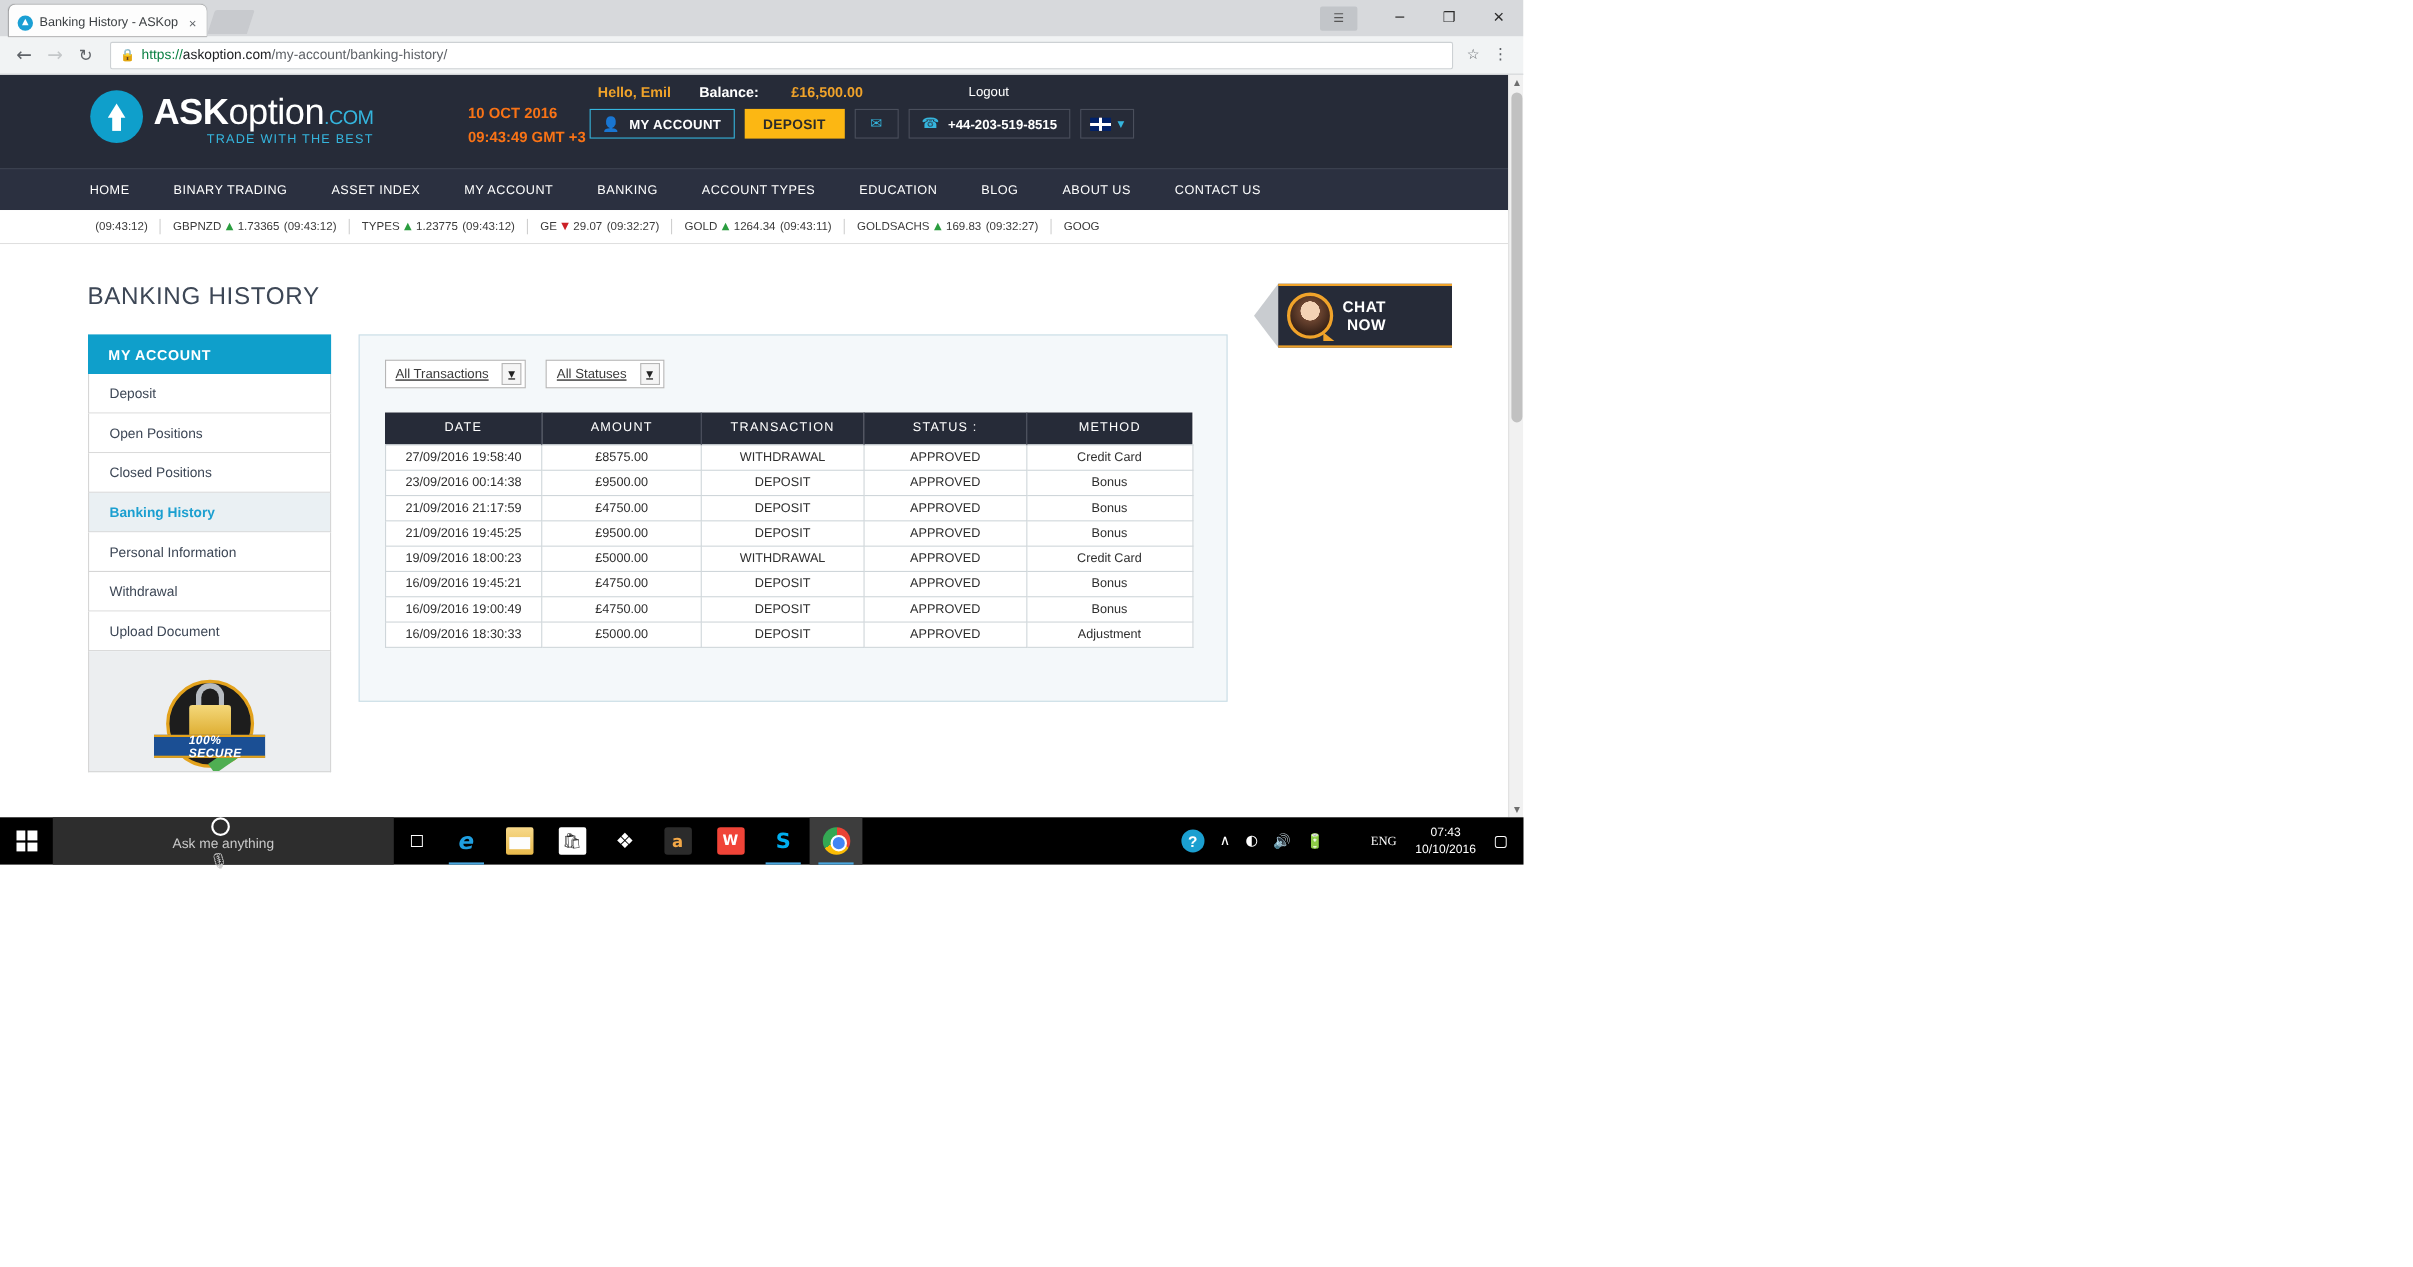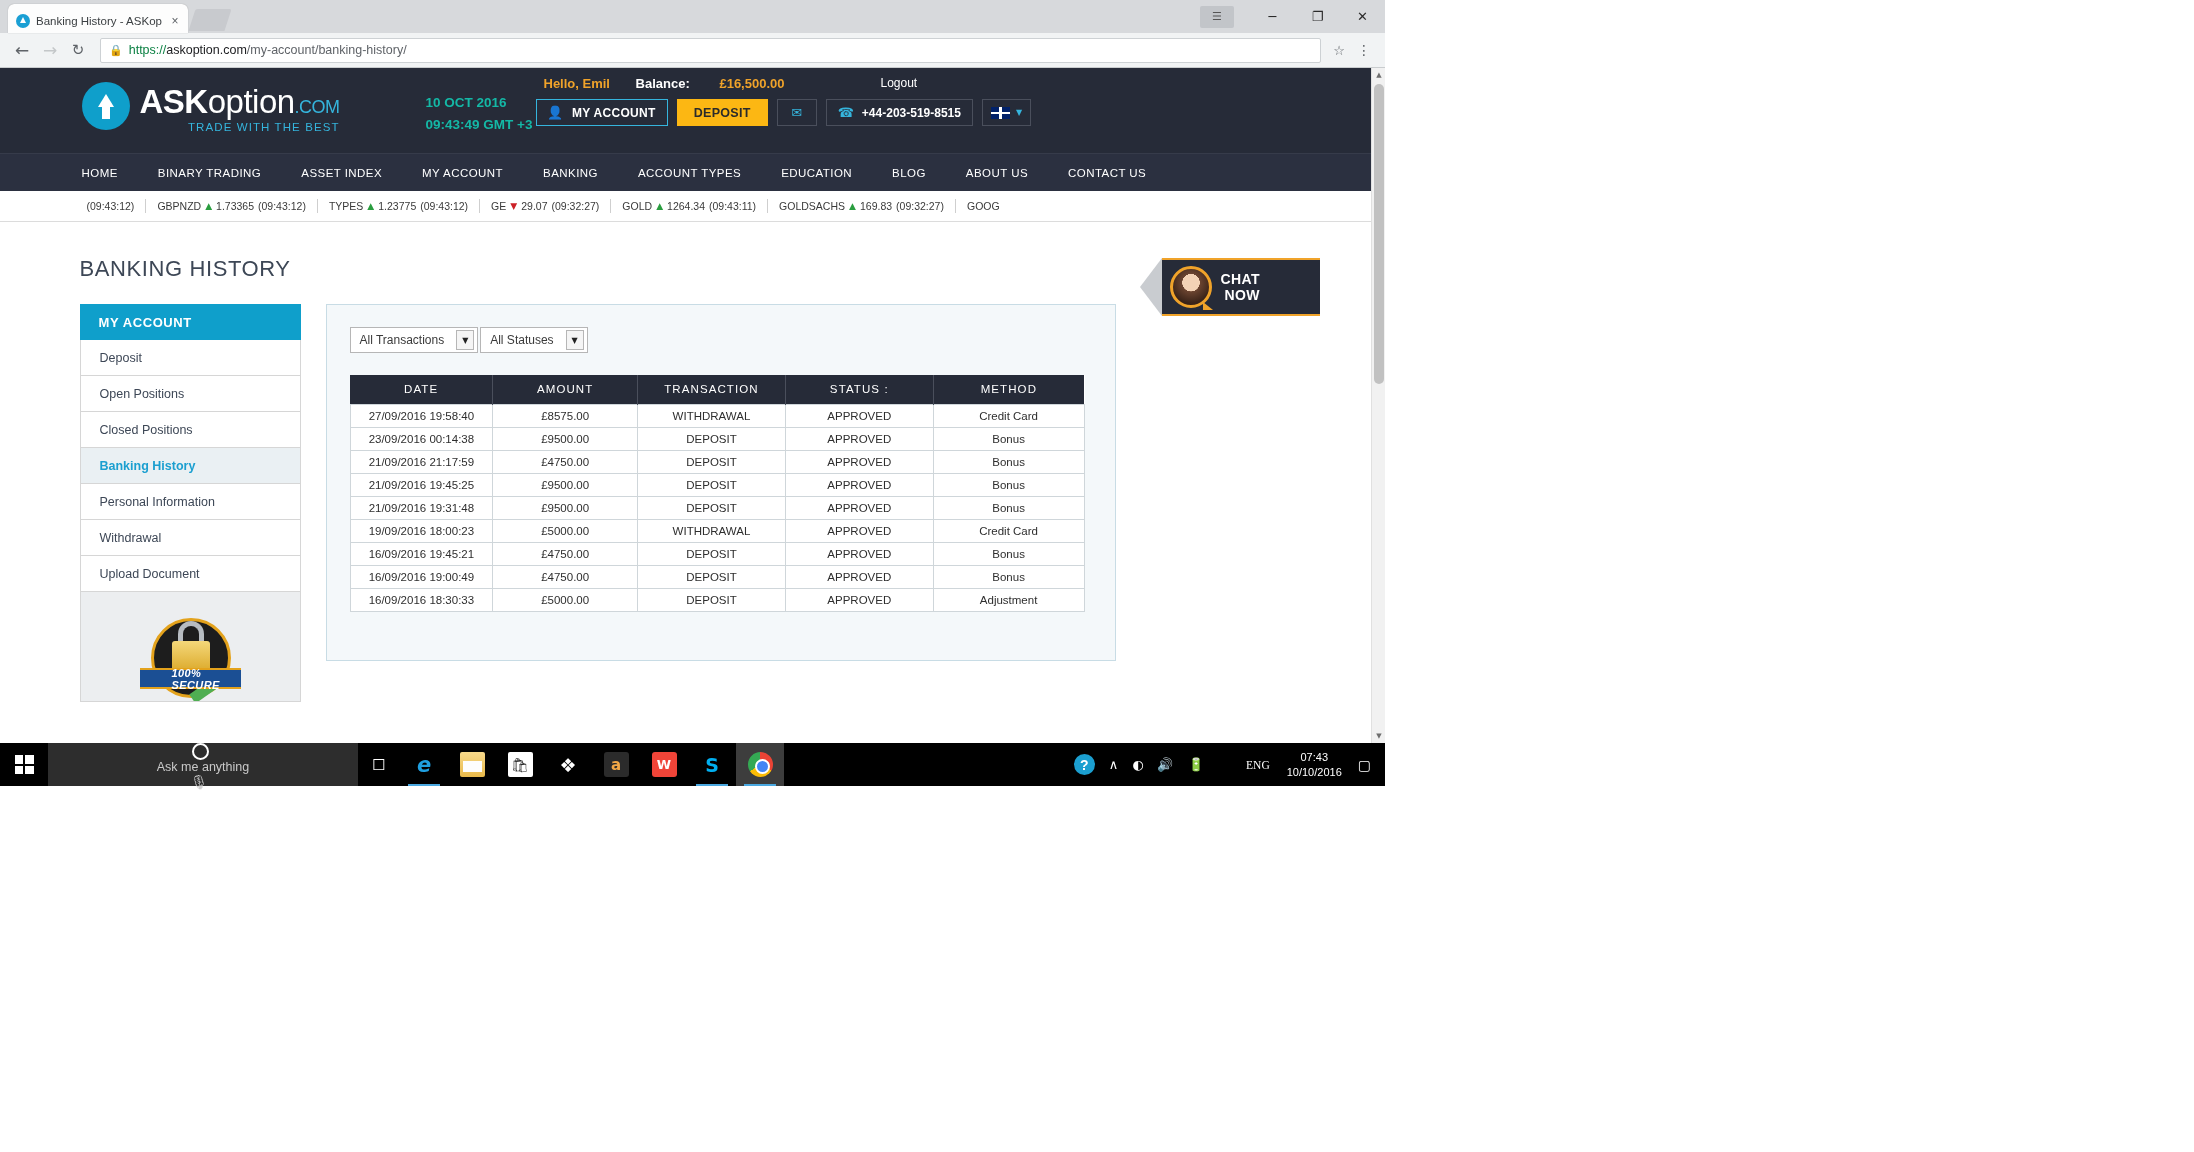--- a/index.html
+++ b/index.html
@@ -216,21 +216,21 @@
   .logo-text .l1 { font-size: 33px; color: #ffffff; font-weight: bold; letter-spacing: -0.5px; }
   .logo-text .l1 .light { font-weight: normal; }
   .logo-text .l1 .dotcom { font-size: 18px; color: #35b5dd; font-weight: normal; }
   .logo-text .l2 {
     font-size: 11.5px; color: #35b5dd;
     letter-spacing: 1.1px; text-align: right;
     margin-top: 4px;
   }
   .hdr-date {
     position: absolute; left: 350px; top: 24px;
-    color: #14b8a6; font-size: 13.5px; font-weight: bold;
+    color: #f97316; font-size: 13.5px; font-weight: bold;
     line-height: 1.65;
     white-space: nowrap;
   }
   .hdr-greeting {
     position: absolute; left: 468px; top: 8px;
     font-size: 13px; white-space: nowrap;
   }
   .hdr-greeting .hello { color: #f0a32a; font-weight: bold; }
   .hdr-greeting .balance-label { color: #ffffff; font-weight: bold; margin-left: 22px; }
   .hdr-greeting .balance-val { color: #f0a32a; font-weight: bold; margin-left: 26px; }
@@ -439,23 +439,24 @@
 
   
   .panel {
     position: absolute; left: 250px; top: 48px;
     width: 790px;
     background: #f4f8fa;
     border: 1px solid #c8dce5;
     padding: 22px 20px 48px 20px;
   }
   .filters {
-    display: flex; gap: 2px;
+    display: flex; gap: 18px;
     margin-bottom: 22px;
     padding-left: 3px;
+    text-decoration: underline;
   }
   .select-box {
     background: #ffffff;
     border: 1px solid #b6b6b6;
     height: 26px;
     display: flex; align-items: center;
     padding: 0 3px 0 9px;
     font-size: 12px; color: #3a3a3a;
   }
   .select-box .sel-label { margin-right: 12px; }
@@ -871,27 +872,20 @@
                     <td class="col-method">Bonus</td>
                   </tr>
                   <tr>
                     <td class="col-date">21/09/2016 19:45:25</td>
                     <td class="col-amount">£9500.00</td>
                     <td class="col-transaction">DEPOSIT</td>
                     <td class="col-status">APPROVED</td>
                     <td class="col-method">Bonus</td>
                   </tr>
                   <tr>
-                    <td class="col-date">21/09/2016 19:31:48</td>
-                    <td class="col-amount">£9500.00</td>
-                    <td class="col-transaction">DEPOSIT</td>
-                    <td class="col-status">APPROVED</td>
-                    <td class="col-method">Bonus</td>
-                  </tr>
-                  <tr>
                     <td class="col-date">19/09/2016 18:00:23</td>
                     <td class="col-amount">£5000.00</td>
                     <td class="col-transaction">WITHDRAWAL</td>
                     <td class="col-status">APPROVED</td>
                     <td class="col-method">Credit Card</td>
                   </tr>
                   <tr>
                     <td class="col-date">16/09/2016 19:45:21</td>
                     <td class="col-amount">£4750.00</td>
                     <td class="col-transaction">DEPOSIT</td>

